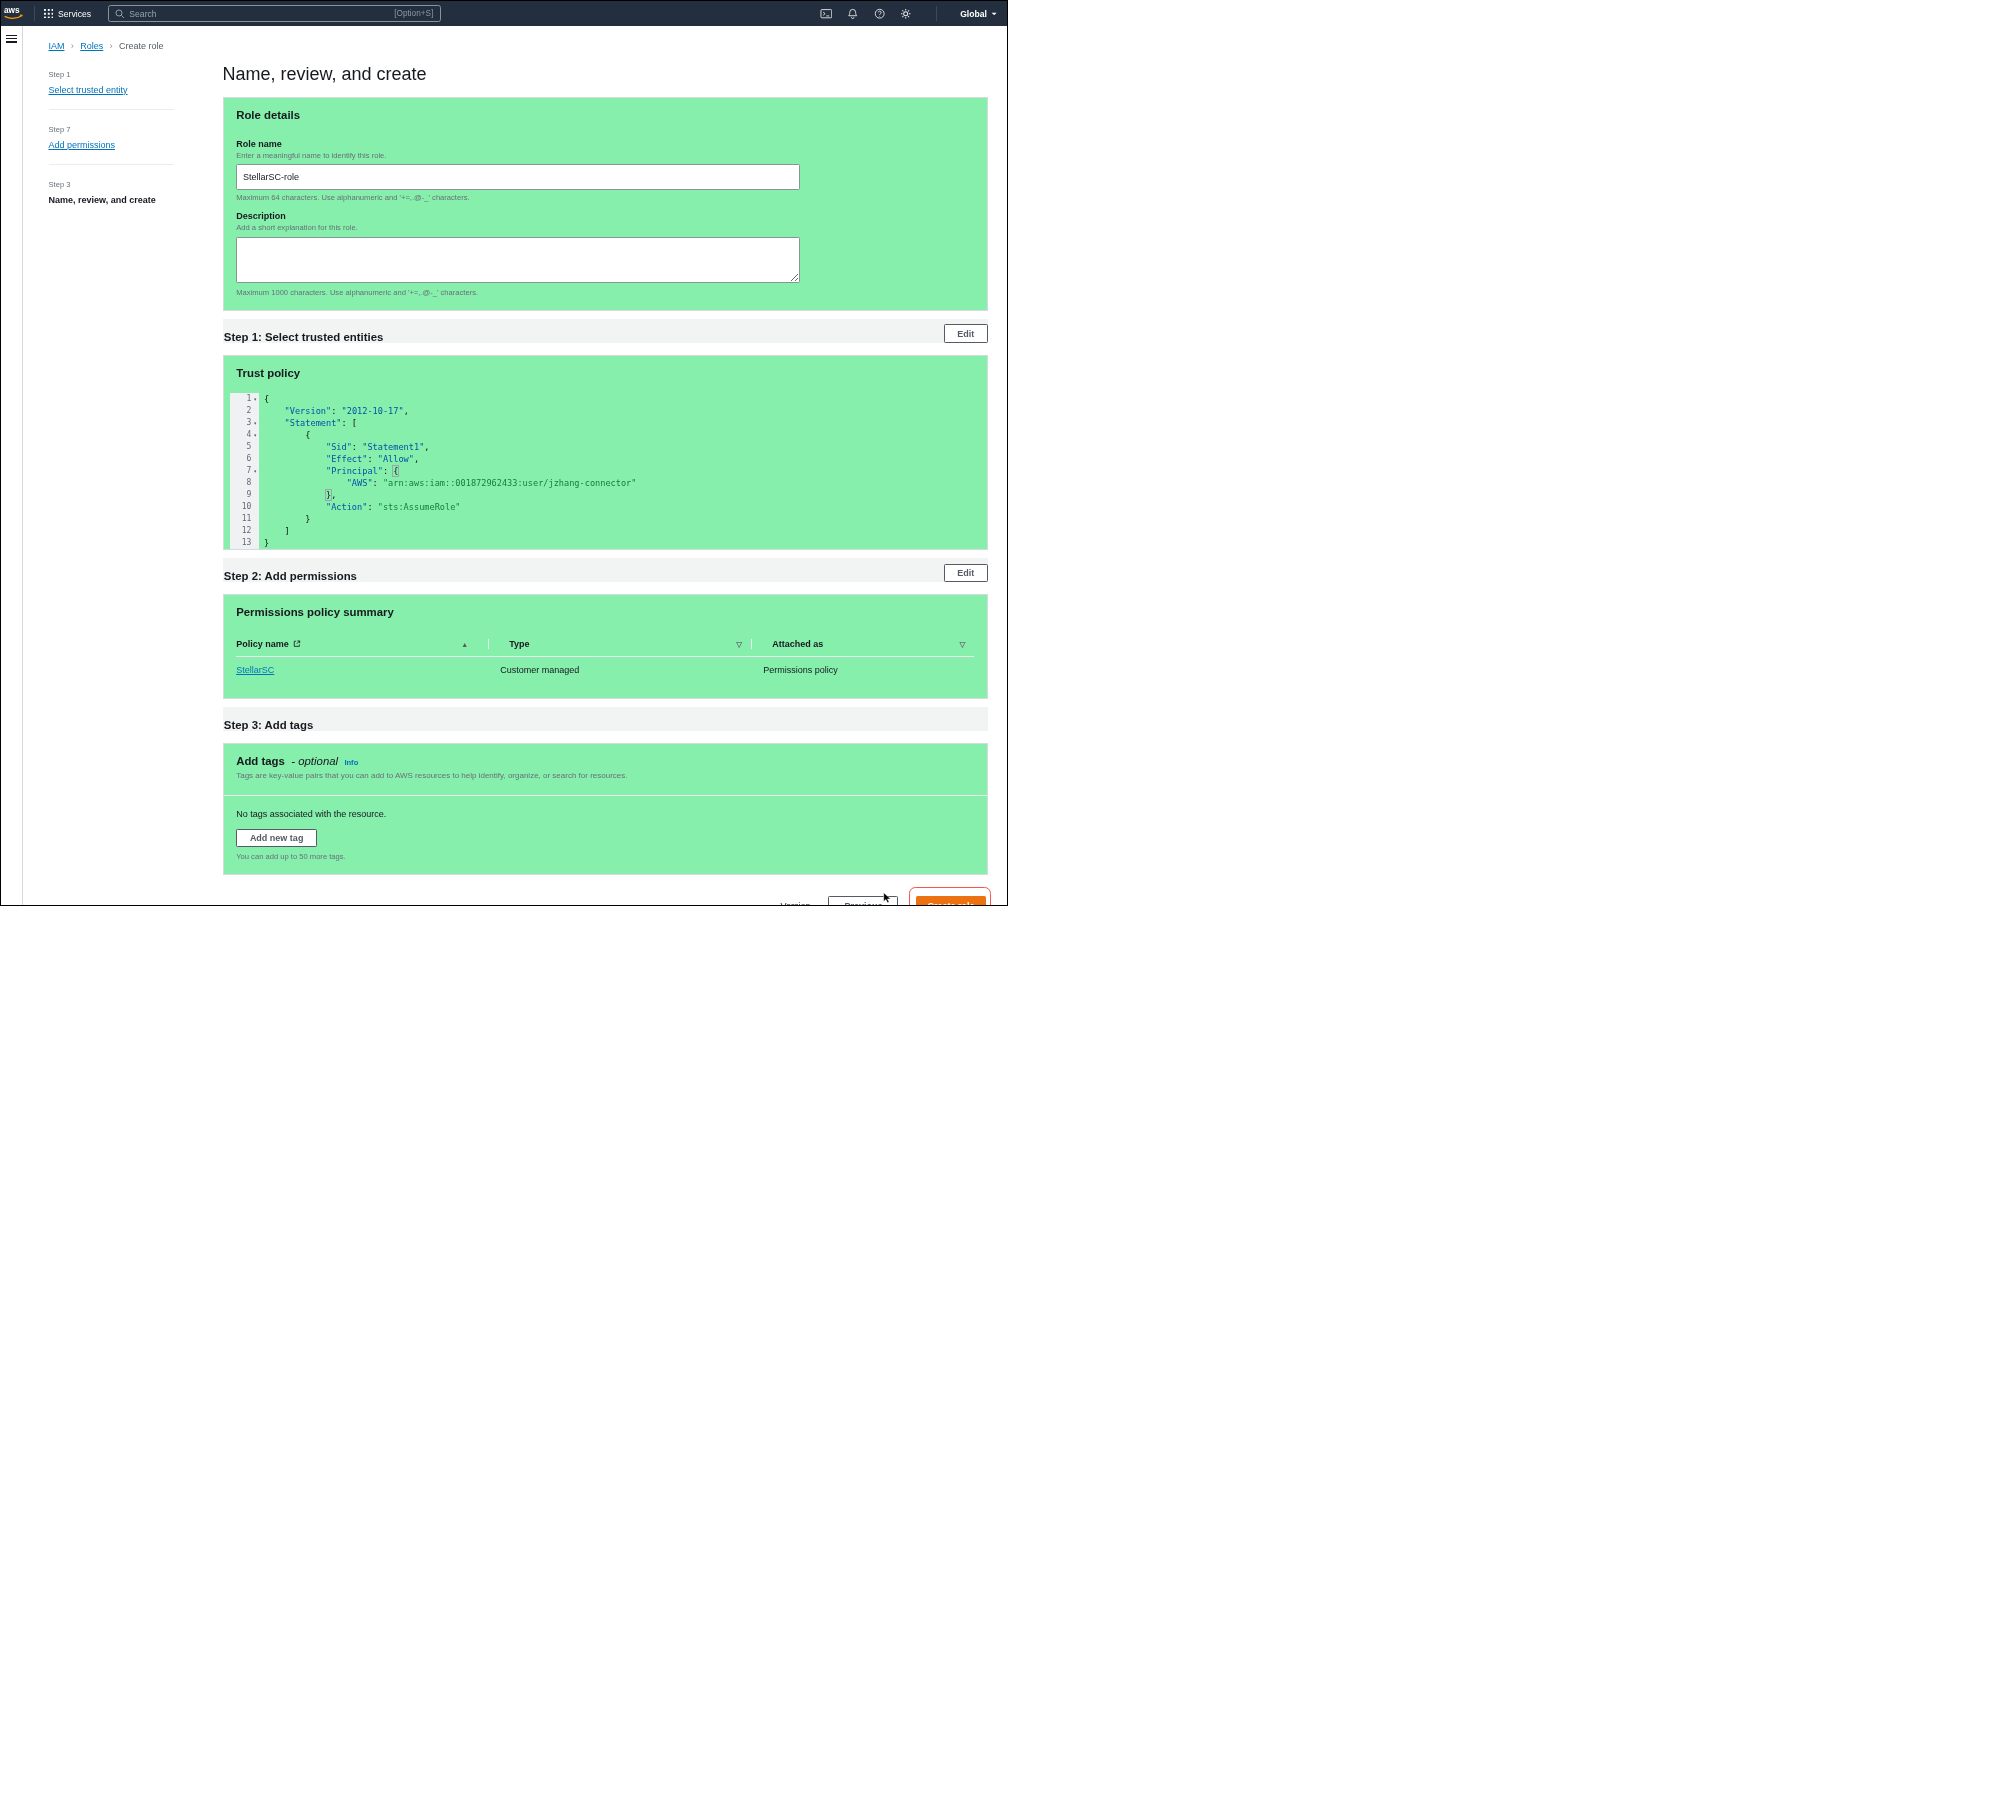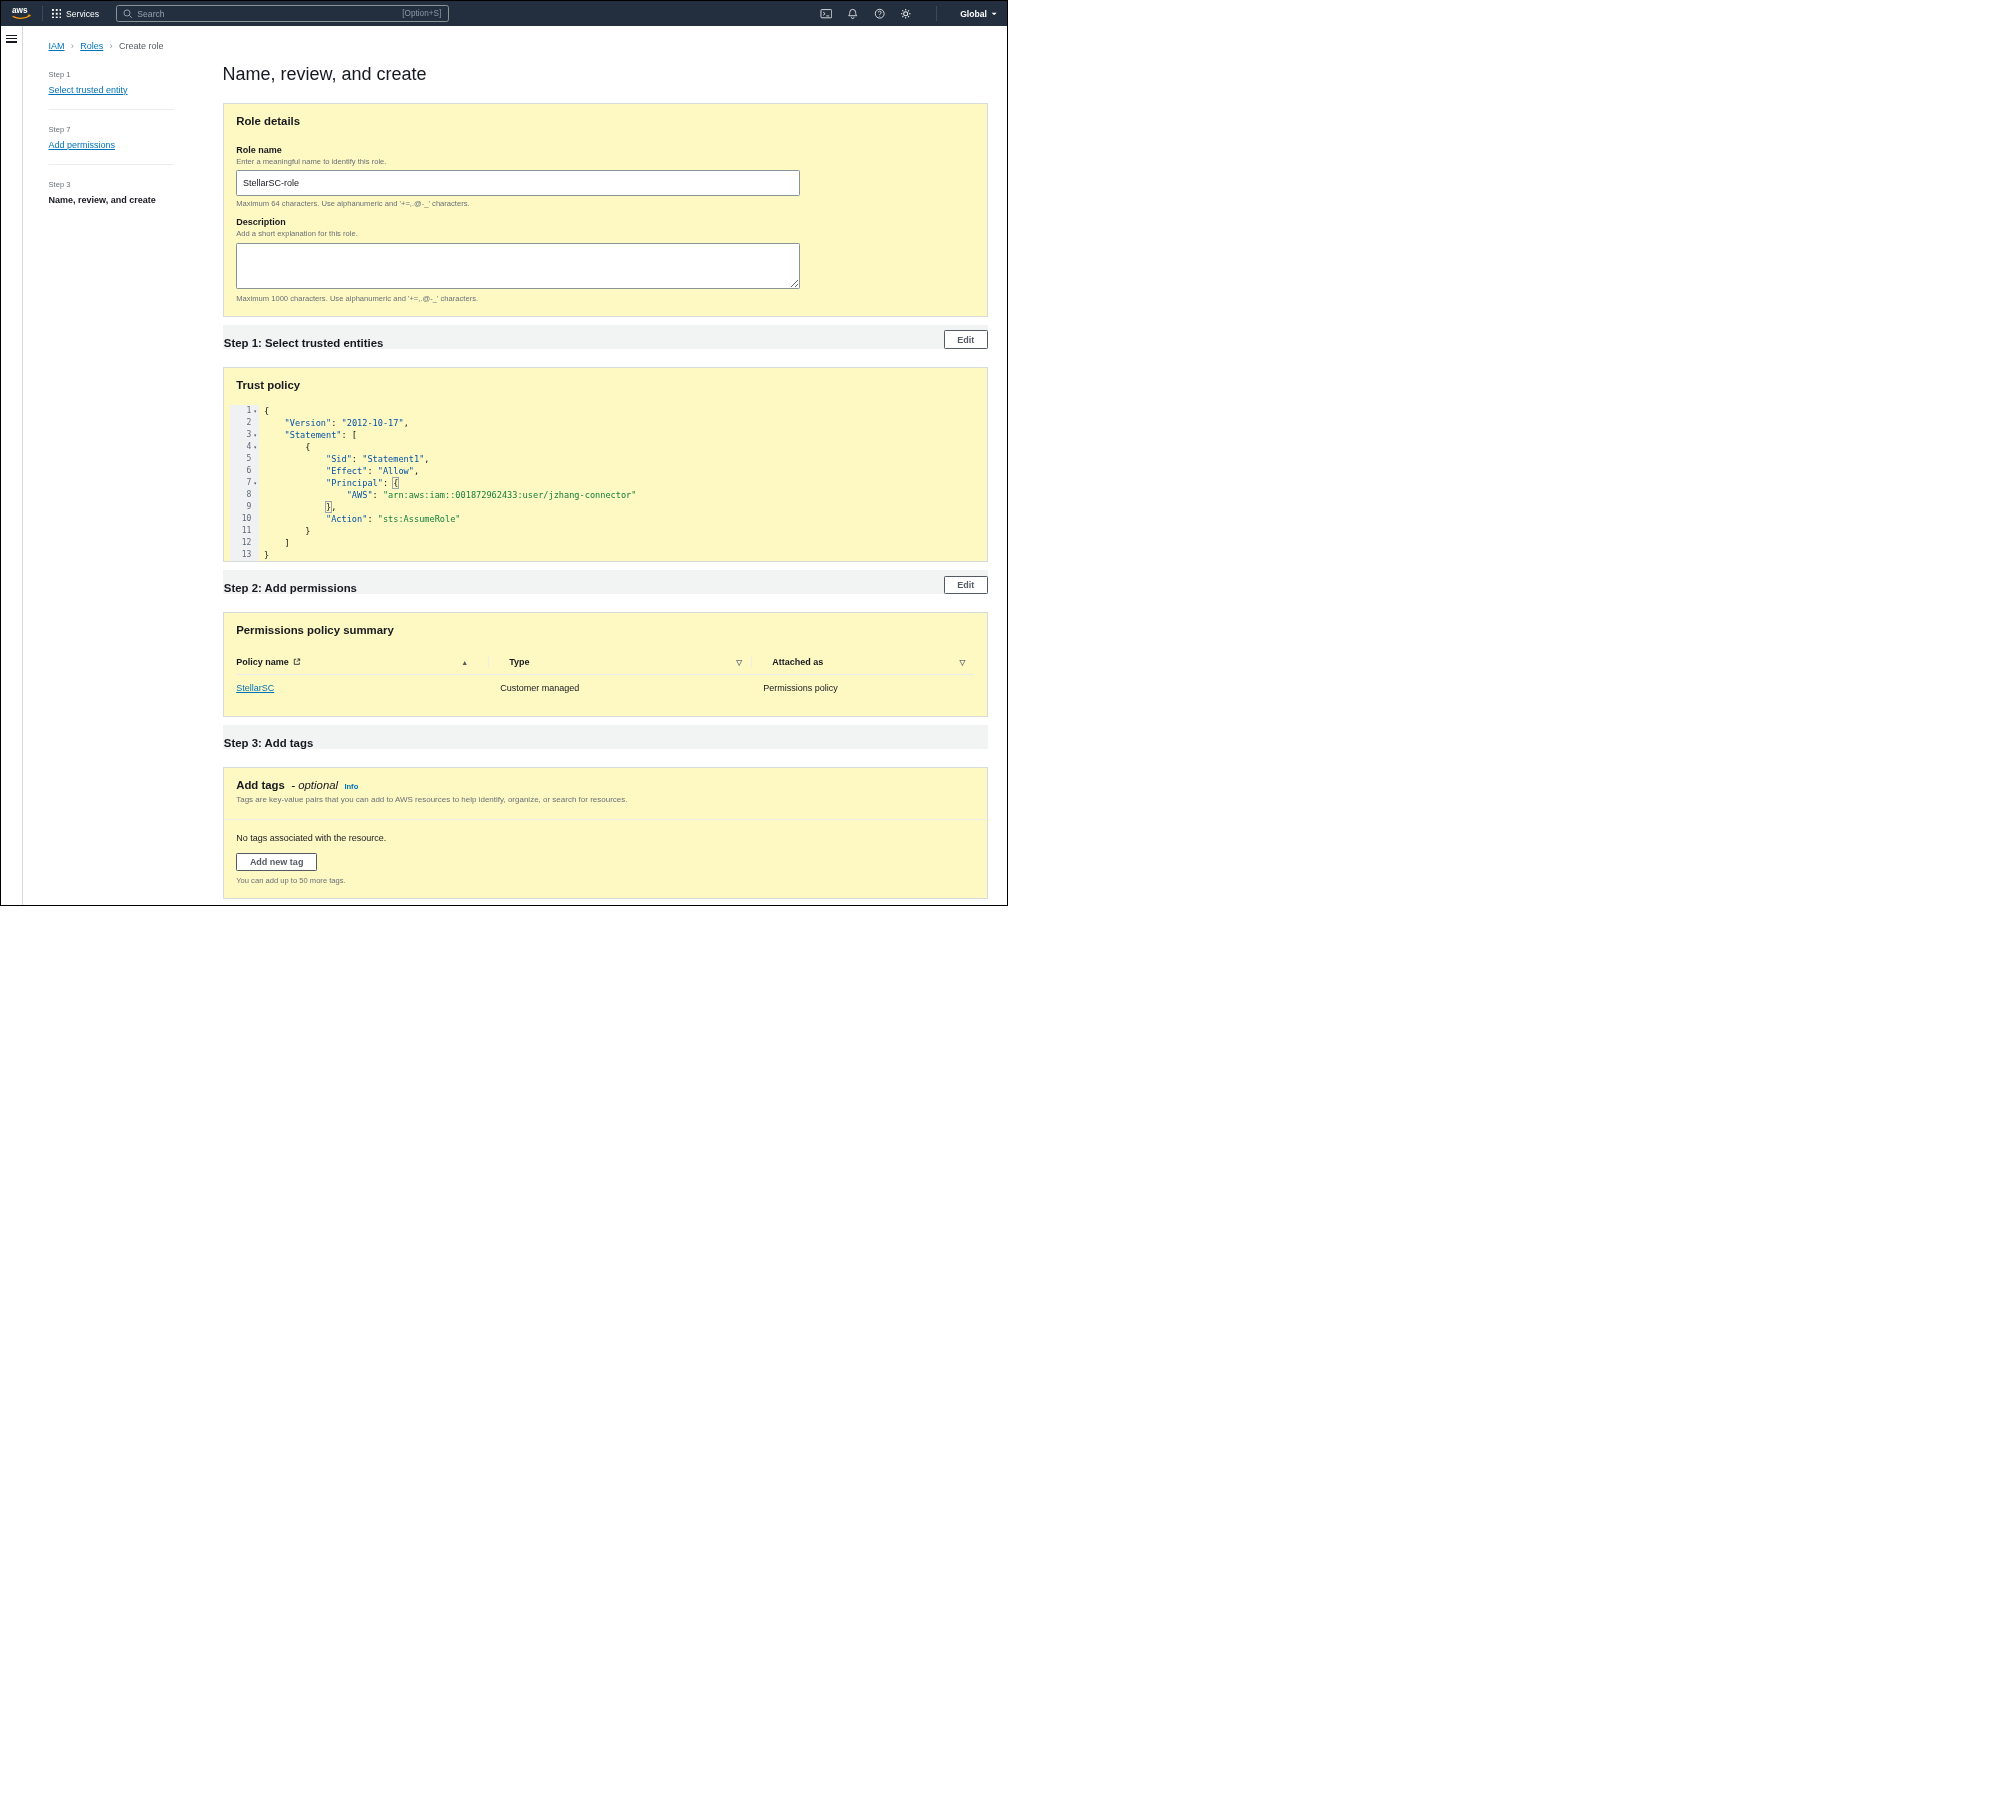--- a/index.html
+++ b/index.html
@@ -1,20 +1,20 @@
 <!DOCTYPE html>
 <html style="font-size:10px"><head>
 <meta charset="utf-8">
 <style>
   * { box-sizing: border-box; margin: 0; padding: 0; }
   body { font-family: "Liberation Sans", sans-serif; color:#16191f; background:#ffffff; font-size:9px; }
   .screen { width:1008px; height:906px; border:1.3px solid #000; background:#fff; position:relative; overflow:hidden; }
 
   
-  .topnav { height:25px; background:#232f3e; display:flex; align-items:center; padding:0 10px 0 9px; color:#fff; }
+  .topnav { height:25px; background:#232f3e; display:flex; align-items:center; padding:0 10px 0 1px; color:#fff; }
   .nav-sep { width:0.6px; height:15px; background:#3b4a5a; margin:0 9px; }
   .aws-logo { display:flex; align-items:center; cursor:pointer; }
   .nav-services { display:flex; align-items:center; gap:5px; font-size:8.6px; color:#fff; cursor:pointer; }
   .nav-search { margin-left:16.5px; width:333px; height:17px; border:0.6px solid #879596; border-radius:2.5px; display:flex; align-items:center; padding:0 6.3px; gap:5px; }
   .nav-search input { flex:1; background:transparent; border:none; outline:none; color:#fff; font-size:8.6px; font-family:"Liberation Sans", sans-serif; }
   .nav-search input::placeholder { color:#95a3b0; }
   .nav-shortcut { color:#8d99a8; font-size:8.2px; }
   .nav-right { margin-left:auto; display:flex; align-items:center; gap:15px; }
   .nav-icon { display:flex; align-items:center; cursor:pointer; }
   .nav-region { display:flex; align-items:center; gap:3.8px; font-size:8.6px; font-weight:700; cursor:pointer; }
@@ -35,21 +35,21 @@
   .steps-col { width:125px; flex:none; }
   .step-block { padding:6.3px 0 14px; border-bottom:0.6px solid #eaeded; margin-bottom:9px; }
   .step-block.last { border-bottom:none; }
   .step-eyebrow { font-size:7.6px; color:#687078; margin-bottom:5.7px; }
   .step-link { color:#0073bb; text-decoration:underline; cursor:pointer; font-size:9px; }
   .step-current { font-weight:700; color:#16191f; font-size:9px; }
 
   .main-col { flex:1; margin-left:49px; padding-bottom:19px; }
   .page-title { font-size:18px; font-weight:400; color:#16191f; }
 
-  .card { border:0.6px solid #d5dbdb; background:#fef9c3; margin-top:18px; }
+  .card { border:0.6px solid #d5dbdb; background:#86efac; margin-top:12px; }
   .card-header { padding:11.4px 12.7px 6.3px; }
   .card-title { font-size:11.4px; font-weight:700; }
   .card-body { padding:2.5px 12.7px 12.7px; }
 
   .field { margin-top:9px; }
   .field-label { font-weight:700; font-size:9px; }
   .field-hint { font-size:7.6px; color:#687078; margin-top:1.9px; }
   .text-input { width:564px; height:26px; border:0.6px solid #879596; border-radius:1.3px; padding:0 5.7px; font-size:9px; color:#16191f; margin-top:4.4px; font-family:"Liberation Sans", sans-serif; }
   .text-area { width:564px; height:46px; border:0.6px solid #879596; border-radius:1.3px; padding:3.8px 5.7px; font-size:9px; margin-top:4.4px; font-family:"Liberation Sans", sans-serif; resize:both; }
   .constraint { font-size:7.6px; color:#687078; margin-top:3.2px; }

